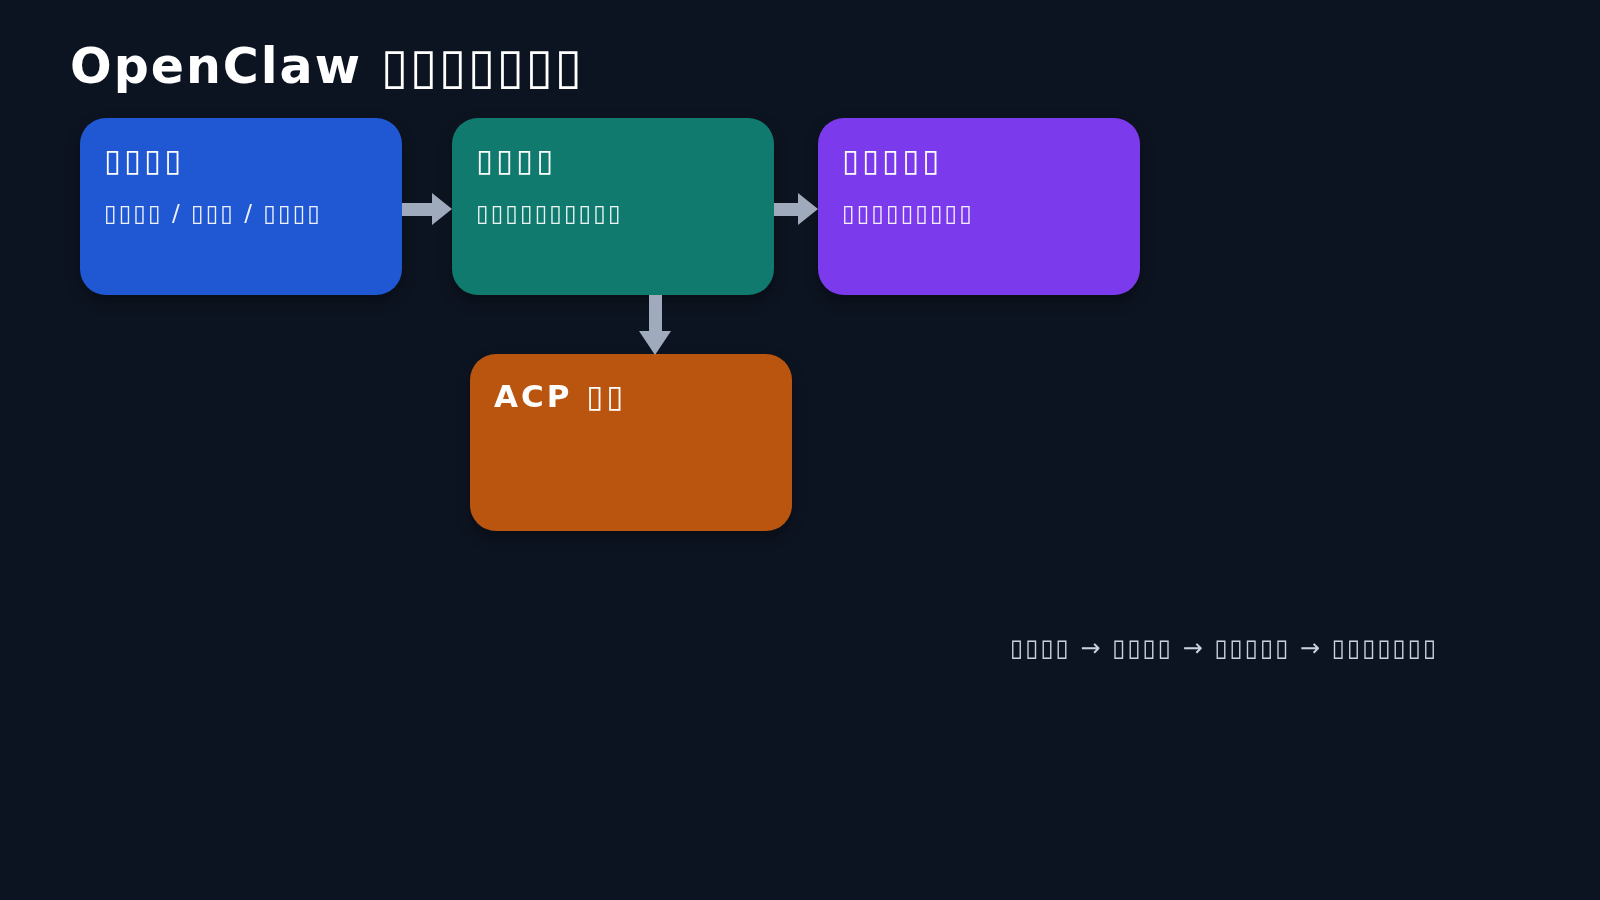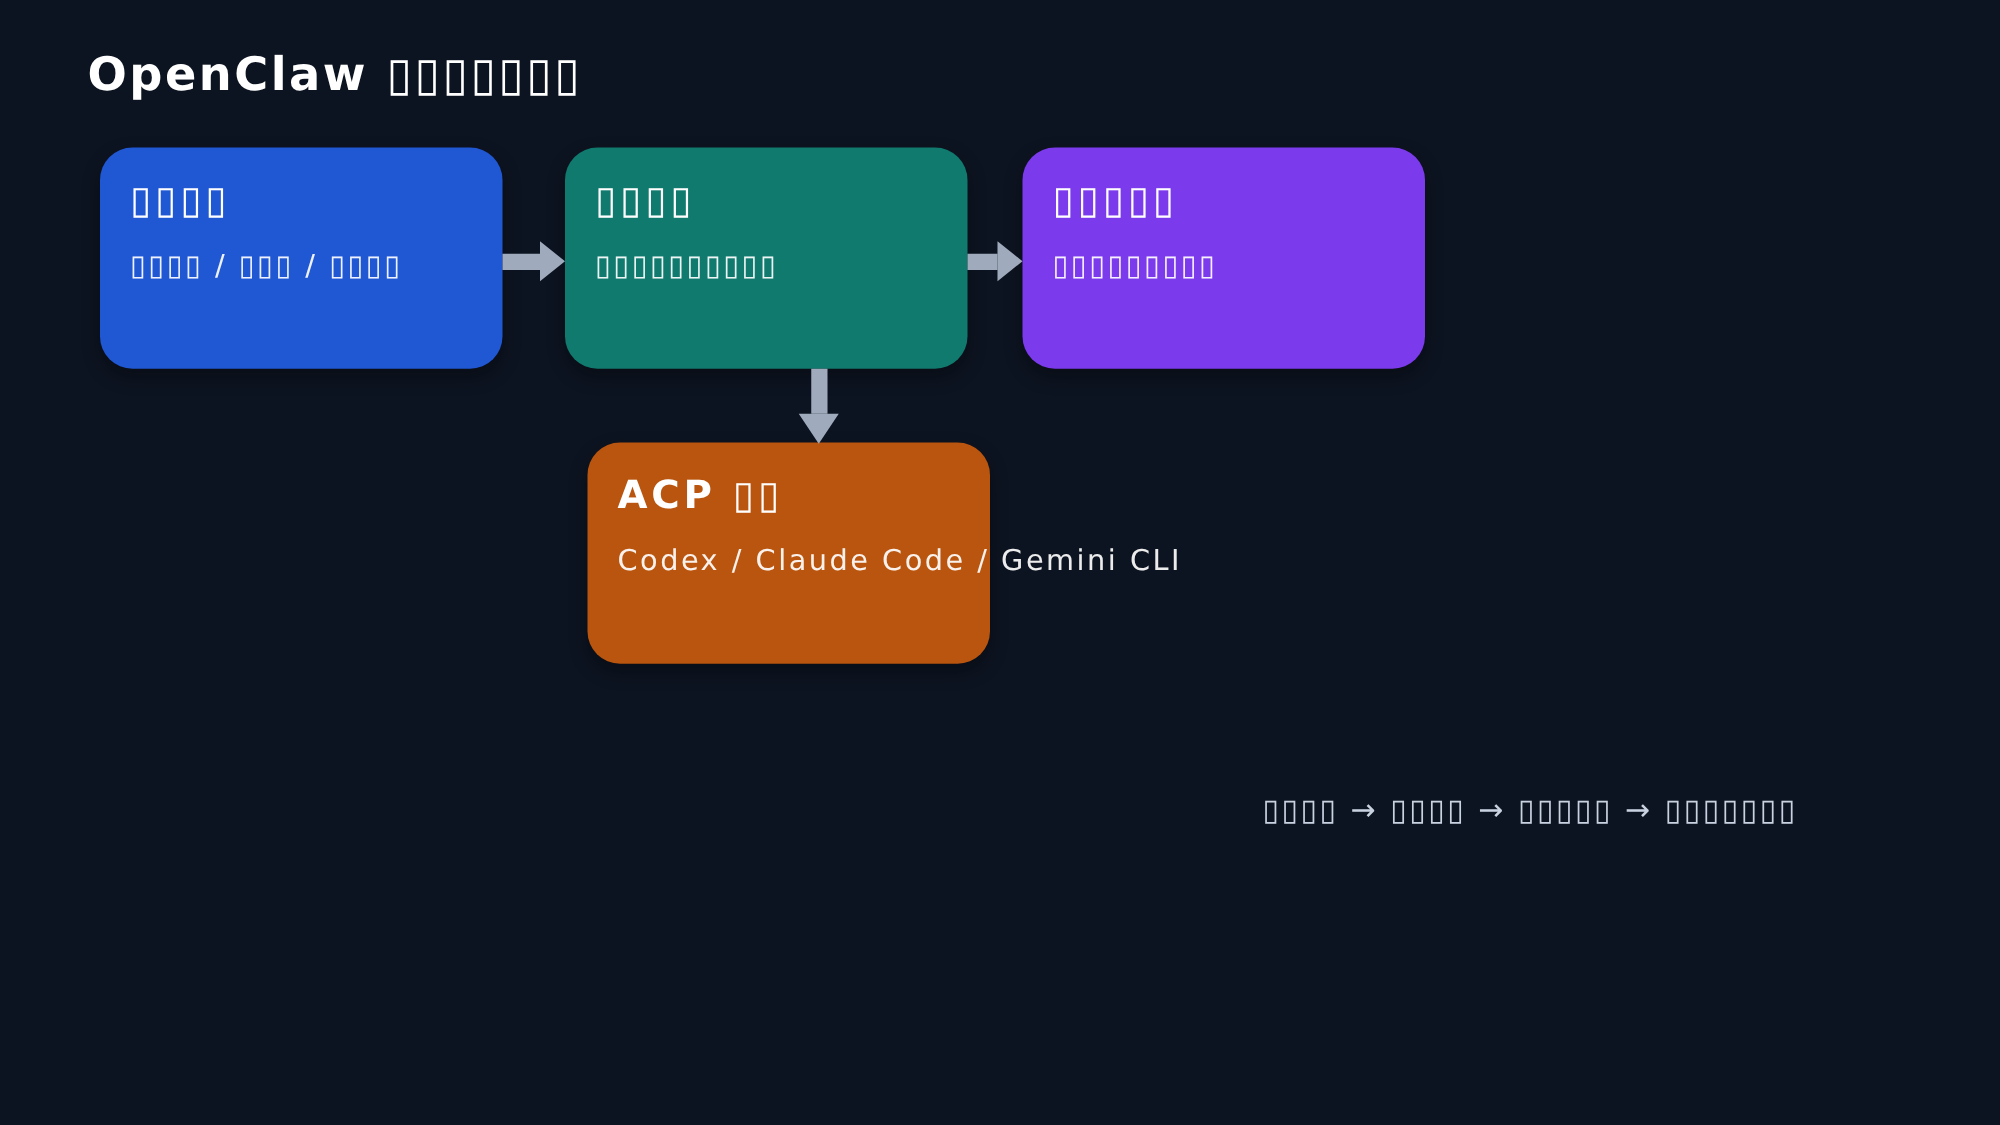--- a/index.html
+++ b/index.html
@@ -11,21 +11,21 @@
     height: 900px;
     position: relative;
     overflow: hidden;
     background: #0d1421;
     font-family: "DejaVu Sans", "Liberation Sans", sans-serif;
   }
   .page-title {
     position: absolute;
     left: 70px;
     top: 38px;
-    font-size: 37px;
+    font-size: 49px;
     font-weight: bold;
     color: #ffffff;
     letter-spacing: 2px;
     white-space: nowrap;
   }
   .node {
     position: absolute;
     width: 322px;
     height: 177px;
     border-radius: 26px;
@@ -113,21 +113,20 @@
   <div class="node-sub">▯▯▯▯▯▯▯▯▯▯</div>
 </div>
 
 <div class="node node-purple" style="background-color: rgb(124, 58, 237);">
   <div class="node-title">▯▯▯▯▯</div>
   <div class="node-sub">▯▯▯▯▯▯▯▯▯</div>
 </div>
 
 <div class="node node-acp" style="background-color: rgb(185, 85, 14); margin-left: 18px;">
   <div class="node-title">ACP ▯▯</div>
-  <div class="node-sub">Codex / Claude Code / Gemini CLI</div>
 </div>
 
 <div class="arrow-h arrow-1" style="color: rgb(159, 171, 189);">
   <div class="shaft"></div>
   <div class="head"></div>
 </div>
 
 <div class="arrow-h arrow-2" style="color: rgb(159, 171, 189);">
   <div class="shaft"></div>
   <div class="head"></div>

